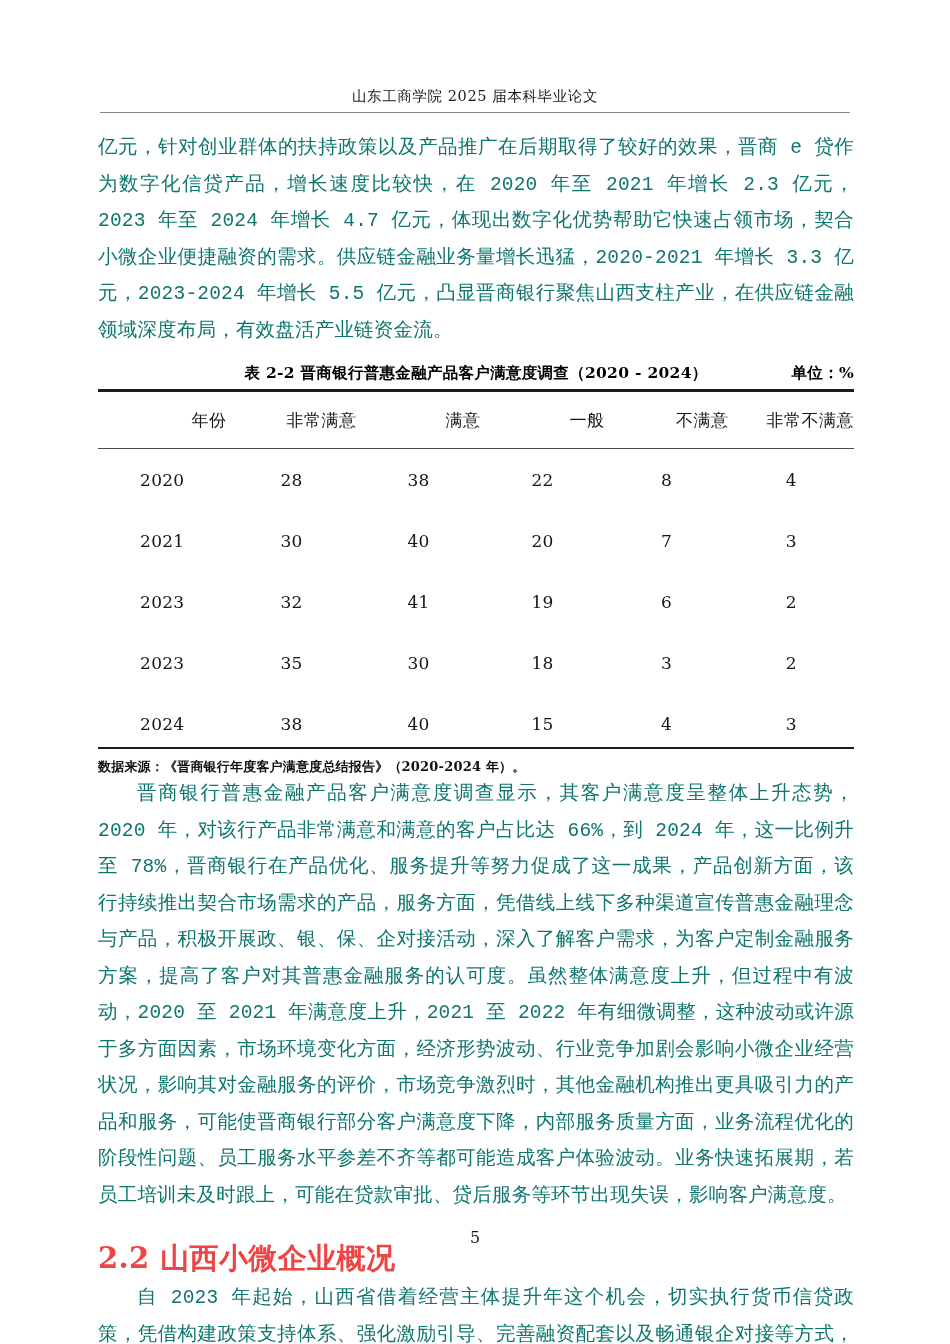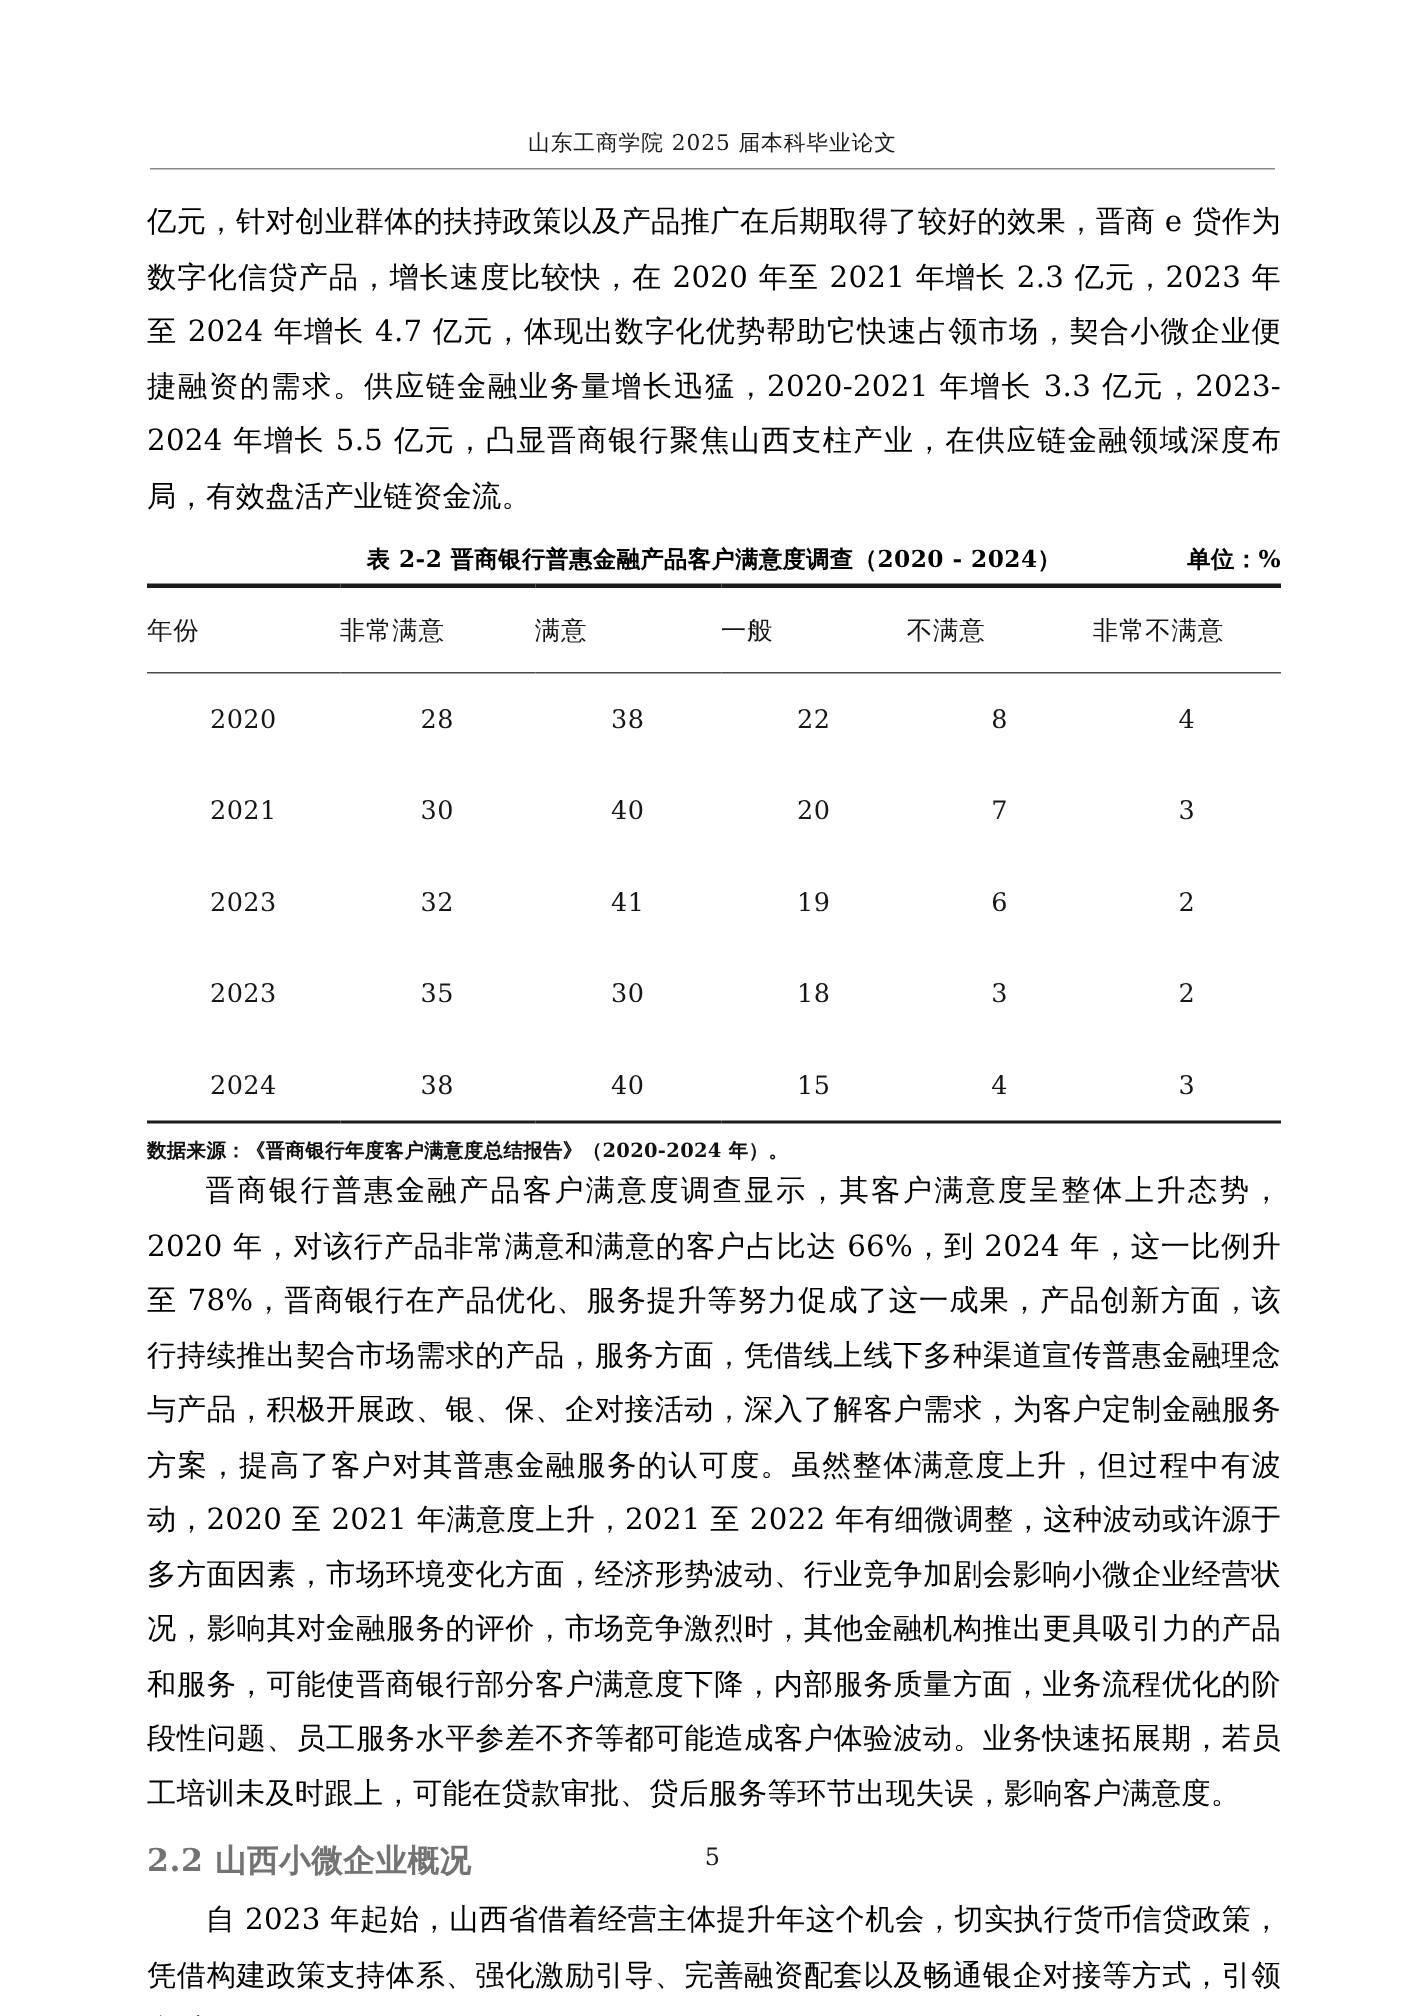--- a/index.html
+++ b/index.html
@@ -55,21 +55,22 @@
     width: 756px;
   }
 
   p.body-par {
     margin: 0;
     font-size: 19.5px;
     line-height: 36.5px;
     text-align: justify;
     text-justify: inter-character;
     letter-spacing: 0.2px;
-    color: #000000;
+    color: #0f766e;
+    font-family: Liberation Mono, monospace;
   }
   p.indent {
     text-indent: 2em;
   }
 
   
   .table-block {
     margin-top: 14px;
   }
   .table-caption-row {
@@ -98,21 +99,21 @@
   table.data-table {
     width: 100%;
     border-collapse: collapse;
     font-size: 17px;
     table-layout: fixed;
   }
   table.data-table thead th {
     font-weight: normal;
     font-size: 17px;
     padding: 17px 0 16px 0;
-    text-align: left;
+    text-align: right;
     letter-spacing: 0.5px;
     color: #161616;
   }
   table.data-table thead tr {
     border-top: 3px solid #1c1c1c;
     border-bottom: 1.3px solid #4a4a4a;
   }
   table.data-table tbody td {
     text-align: center;
     padding: 21px 0 20px 0;
@@ -137,26 +138,26 @@
   .table-source {
     margin-top: 9px;
     font-size: 13px;
     font-weight: bold;
     letter-spacing: 0.2px;
     color: #111111;
   }
 
   
   h2.section-heading {
-    margin: 6px 0 2px 0;
-    font-size: 21px;
+    margin: 24px 0 2px 0;
+    font-size: 29px;
     font-weight: bold;
     letter-spacing: 0.4px;
     line-height: 40px;
-    color: #737373;
+    color: #ef4444;
   }
 
   .gap-after-par { margin-top: 0; }
 
   
   .page-number {
     position: absolute;
     left: 0;
     right: 0;
     top: 1228px;

